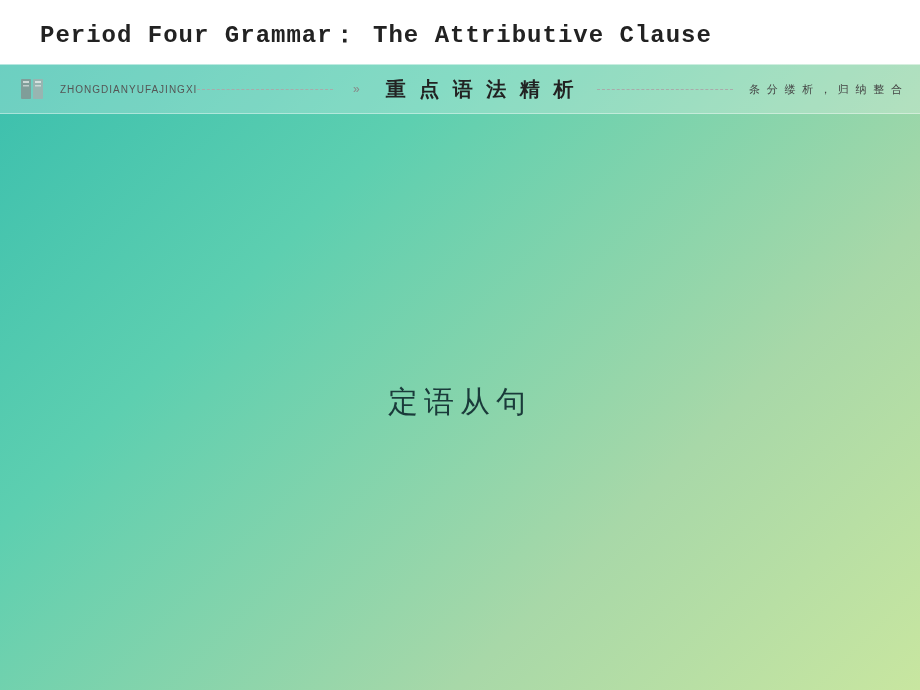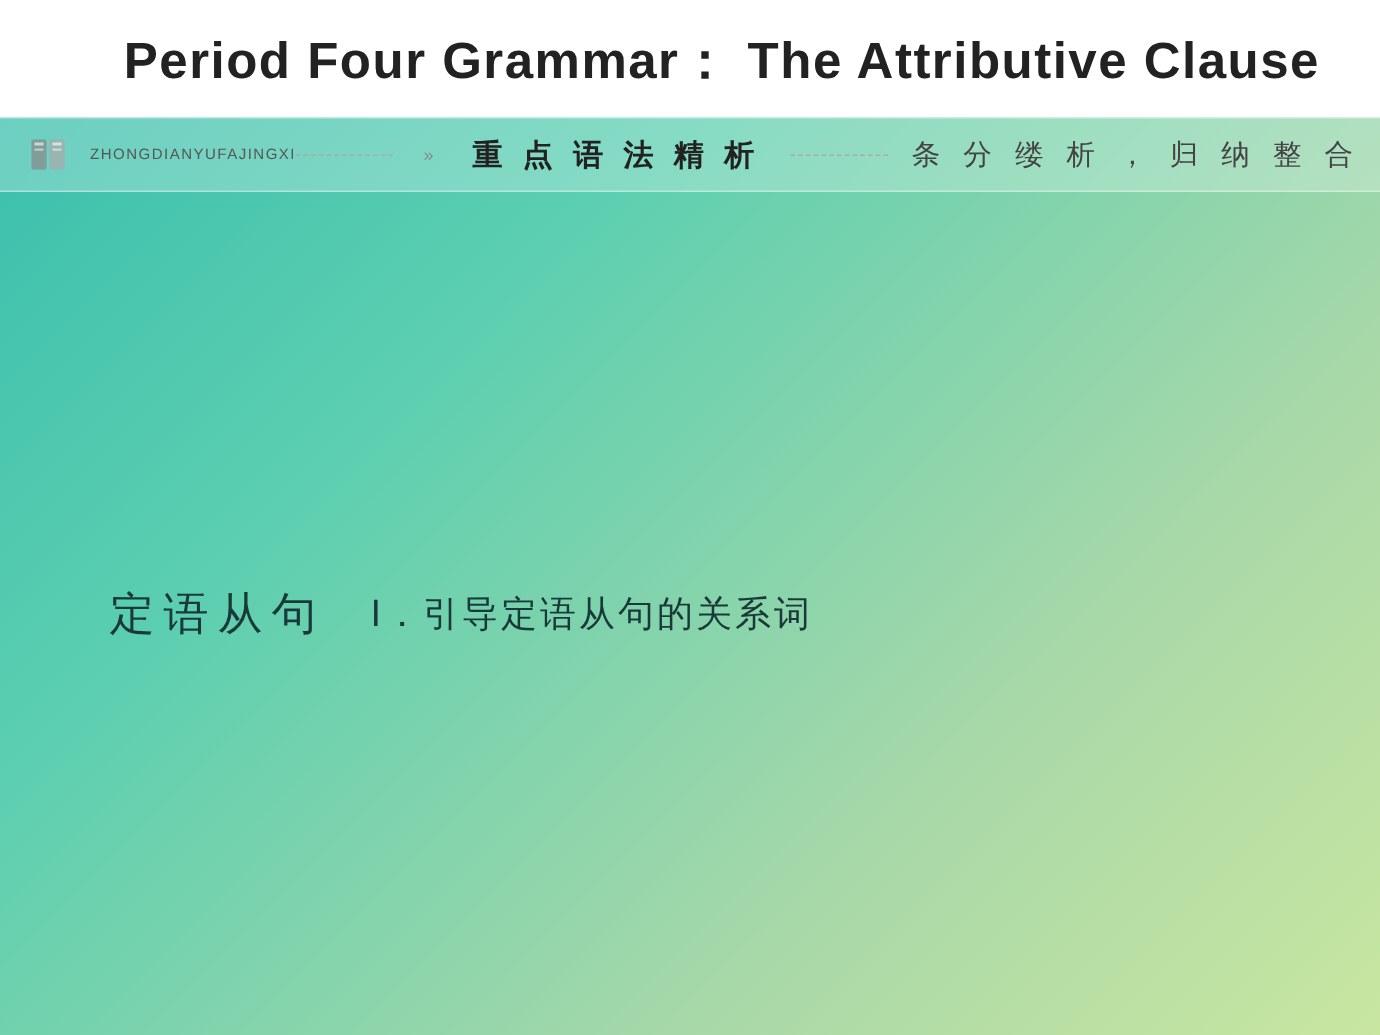--- a/index.html
+++ b/index.html
@@ -24,26 +24,25 @@
     }
 
     
     #title-bar {
       background: #fff;
       padding: 18px 40px 14px 40px;
       border-bottom: none;
     }
 
     #title-bar h1 {
-      font-size: 34px;
+      font-size: 24px;
       font-weight: bold;
       color: #222;
-      font-family: Liberation Sans, sans-serif;
+      font-family: Liberation Mono, monospace;
       letter-spacing: 1px;
-      text-align: right;
     }
 
     
     #main-content {
       flex: 1;
       background: linear-gradient(135deg, #3bbfad 0%, #5dcfb0 30%, #a8d8a8 70%, #c8e6a0 100%);
       display: flex;
       flex-direction: column;
       position: relative;
     }
@@ -81,41 +80,41 @@
     #banner-title-zh {
       font-size: 20px;
       font-weight: bold;
       color: #222;
       letter-spacing: 4px;
       font-family: 'SimHei', 'Microsoft YaHei', sans-serif;
       margin-left: 16px;
     }
 
     #banner-right-text {
-      font-size: 19px;
+      font-size: 11px;
       color: #444;
       letter-spacing: 2px;
-      font-family: Liberation Mono, monospace;
+      font-family: Liberation Serif, serif;
     }
 
     
     #book-icon {
       width: 32px;
       height: 32px;
       margin-right: 4px;
       display: flex;
       align-items: center;
       justify-content: center;
     }
 
     
     #content-body {
       flex: 1;
       display: flex;
-      flex-direction: row;
+      flex-direction: column;
       align-items: center;
       justify-content: center;
       padding: 20px 40px;
       gap: 30px;
     }
 
     #main-heading {
       font-size: 30px;
       color: #1a3a3a;
       font-family: 'SimHei', 'Microsoft YaHei', sans-serif;
@@ -174,17 +173,16 @@
         <span id="banner-title-zh">重 点 语 法 精 析</span>
       </div>
 
       <div class="dots-line"></div>
 
       <span id="banner-right-text" style="margin-left:16px; white-space:nowrap;">条 分 缕 析 ， 归 纳 整 合</span>
     </div>
 
     <div id="content-body">
       <div id="main-heading">定语从句</div>
-      <div id="sub-heading">Ⅰ．引导定语从句的关系词</div>
     </div>
 
   </div>
 </div>
 
 </body></html>

